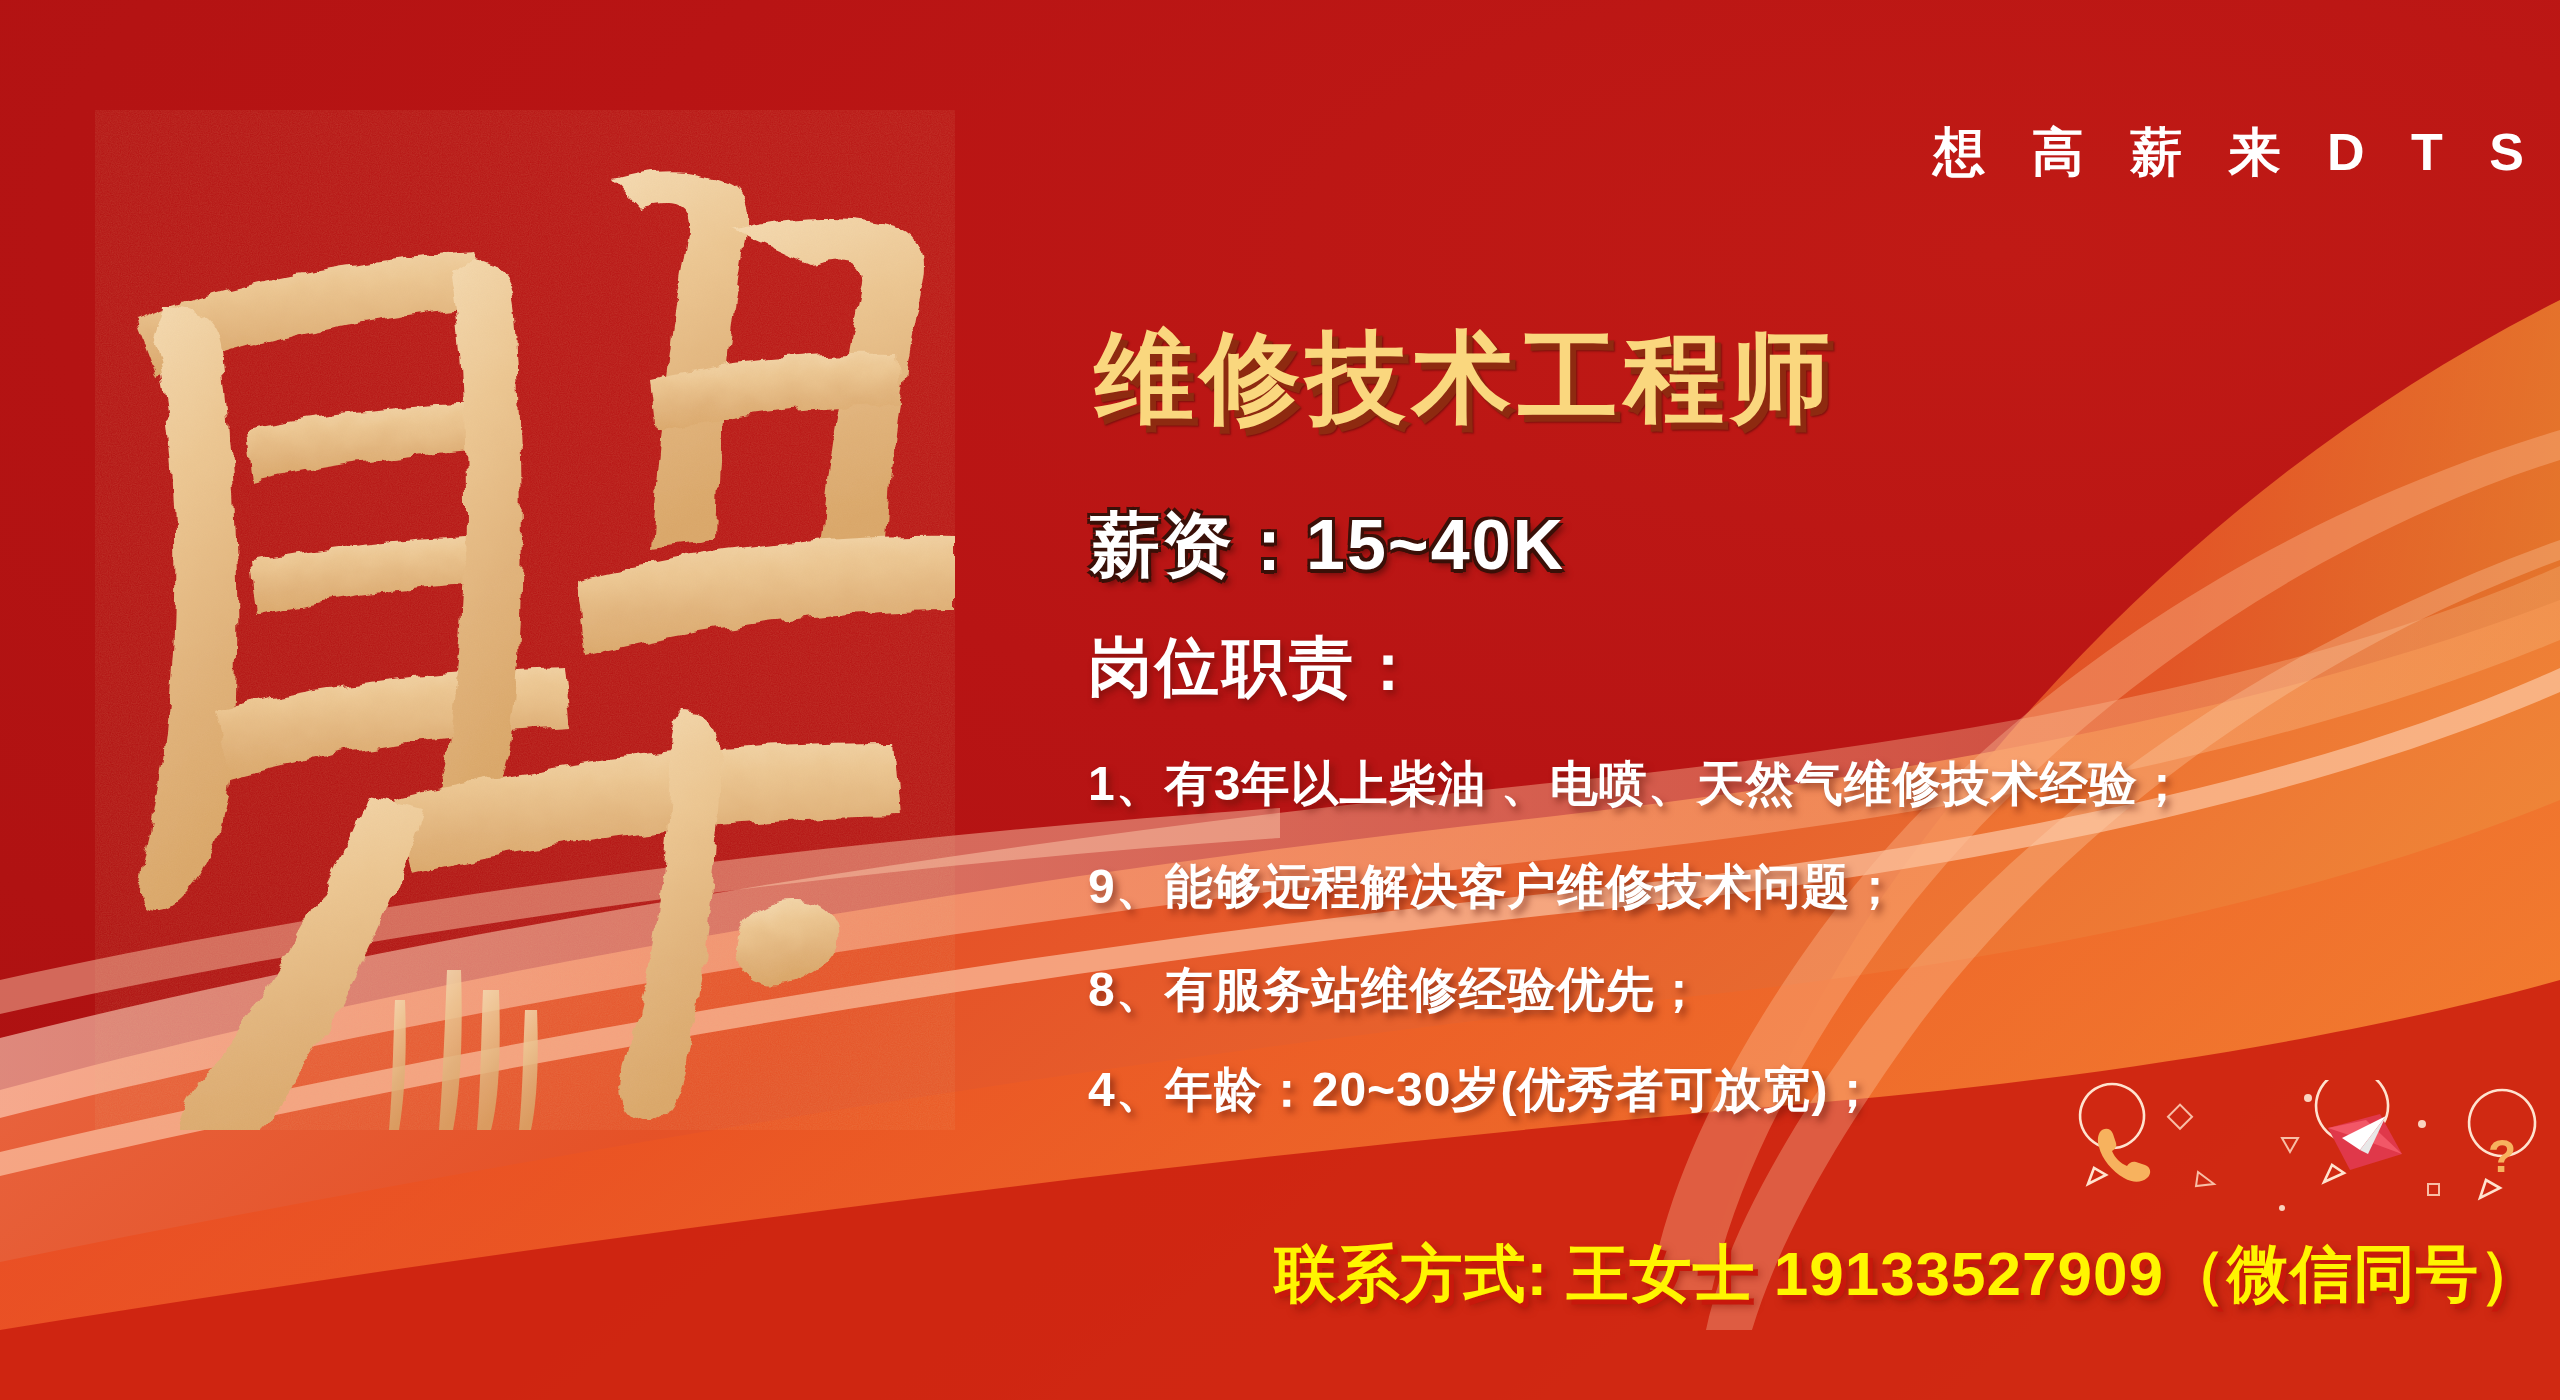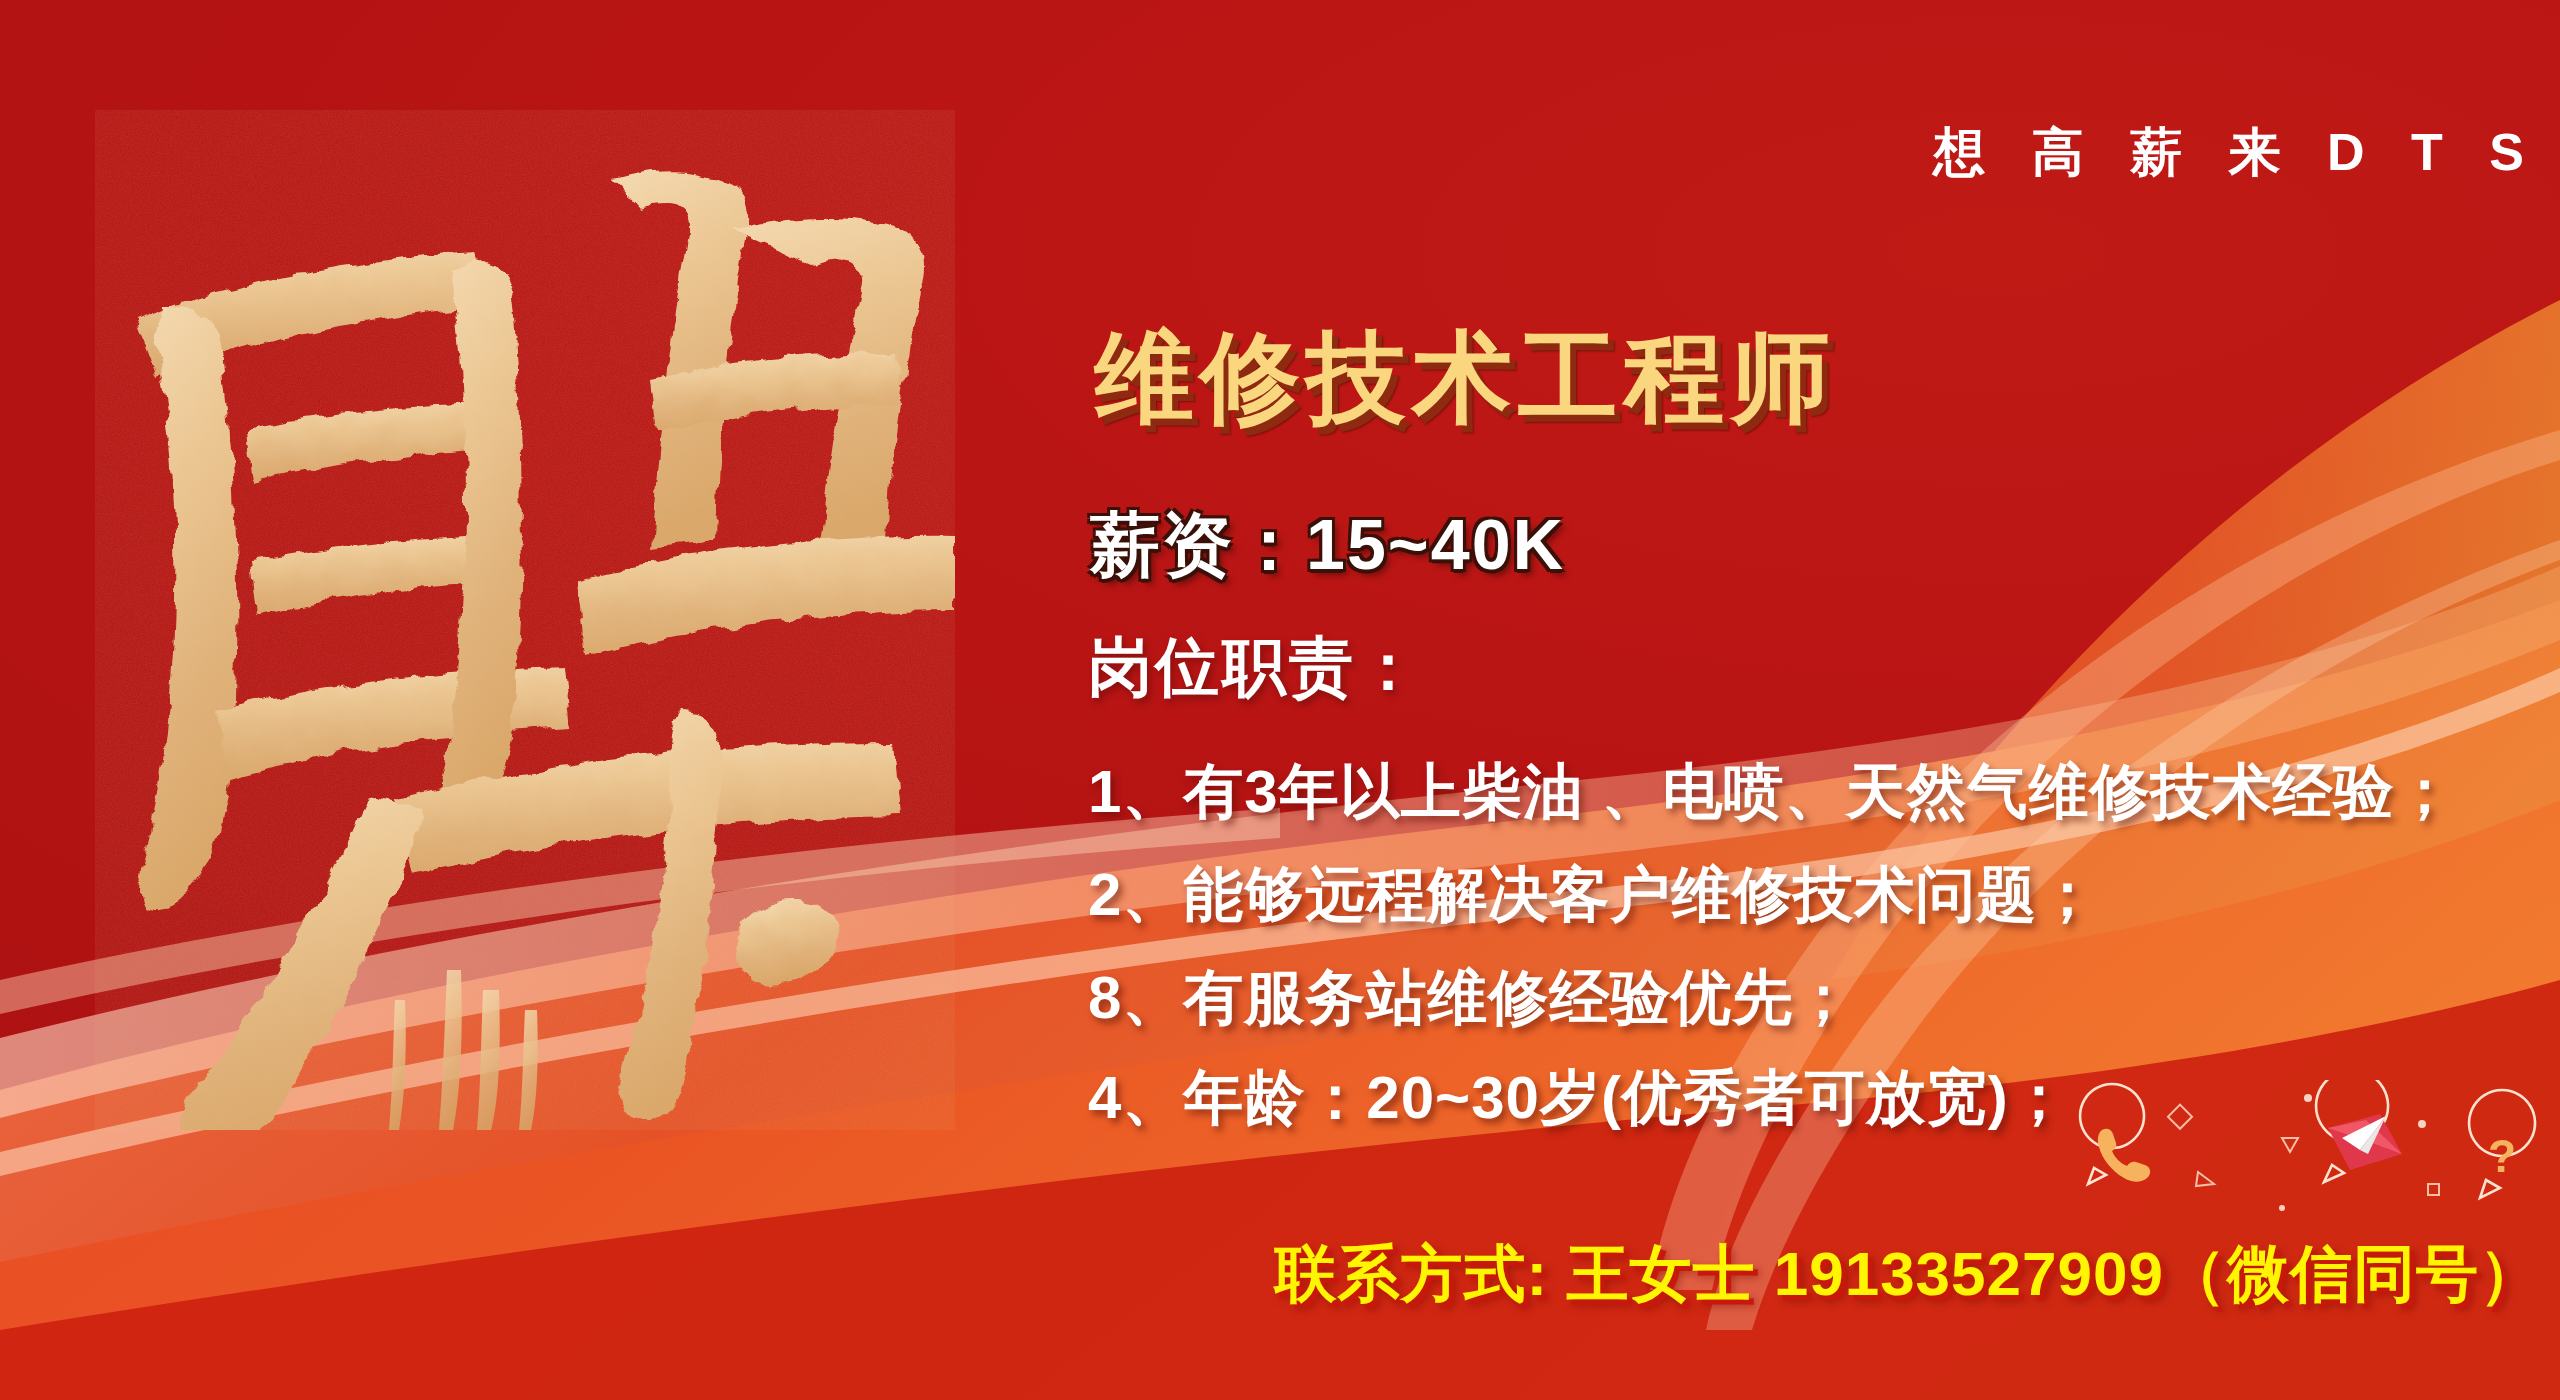--- a/index.html
+++ b/index.html
@@ -56,21 +56,21 @@
 
   .duties-head{
     position:absolute;left:8px;top:624px;
     font-size:64px;font-weight:bold;color:#ffffff;letter-spacing:3px;
     white-space:nowrap;
     text-shadow:3px 4px 7px rgba(70,10,5,.45);
   }
 
   .duty{
     position:absolute;left:8px;
-    font-size:60px;font-weight:bold;color:#ffffff;letter-spacing:1px;
+    font-size:48px;font-weight:bold;color:#ffffff;letter-spacing:1px;
     white-space:nowrap;
     text-shadow:4px 5px 7px rgba(90,16,6,.55);
   }
   .d0{top:752px;}
   .d1{top:855px;}
   .d2{top:958px;}
   .d3{top:1058px;}
 
   
   .contact{
@@ -225,21 +225,21 @@
 
     <div class="tagline">想 高 薪   来 D T S</div>
 
     <div class="job-title">维修技术工程师</div>
 
     <div class="salary">薪资：15~40K</div>
 
     <div class="duties-head">岗位职责：</div>
 
     <div class="duty d0">1、有3年以上柴油 、电喷、天然气维修技术经验；</div>
-    <div class="duty d1">2、能够远程解决客户维修技术问题；</div>
+    <div class="duty d1">9、能够远程解决客户维修技术问题；</div>
     <div class="duty d2">8、有服务站维修经验优先；</div>
     <div class="duty d3">4、年龄：20~30岁(优秀者可放宽)；</div>
 
     <div class="contact">联系方式: 王女士  19133527909（微信同号）</div>
   </div>
 
   <div class="icons">
     <svg viewBox="0 0 510 170">
 
       <g stroke="#ffd8c0" stroke-width="2" fill="none" opacity="0.85">

